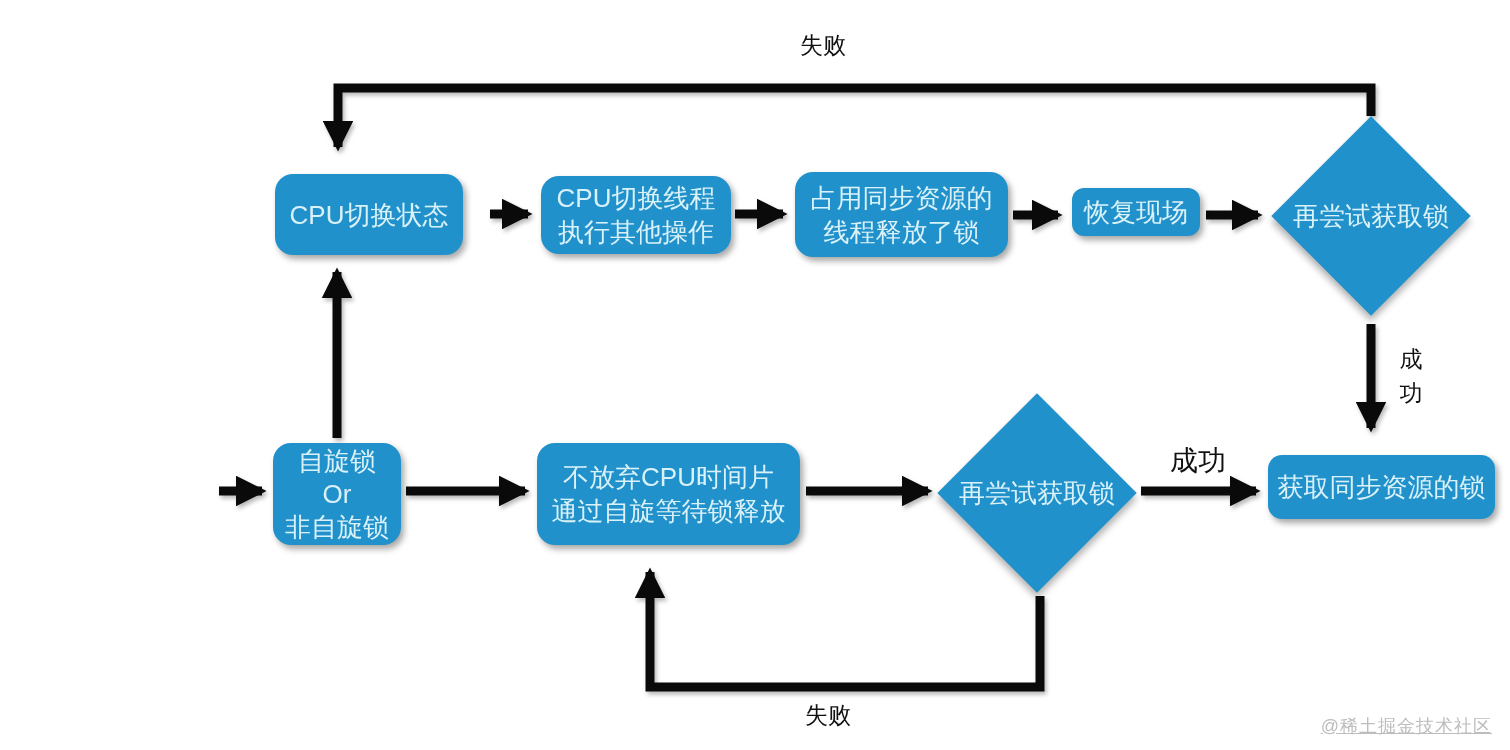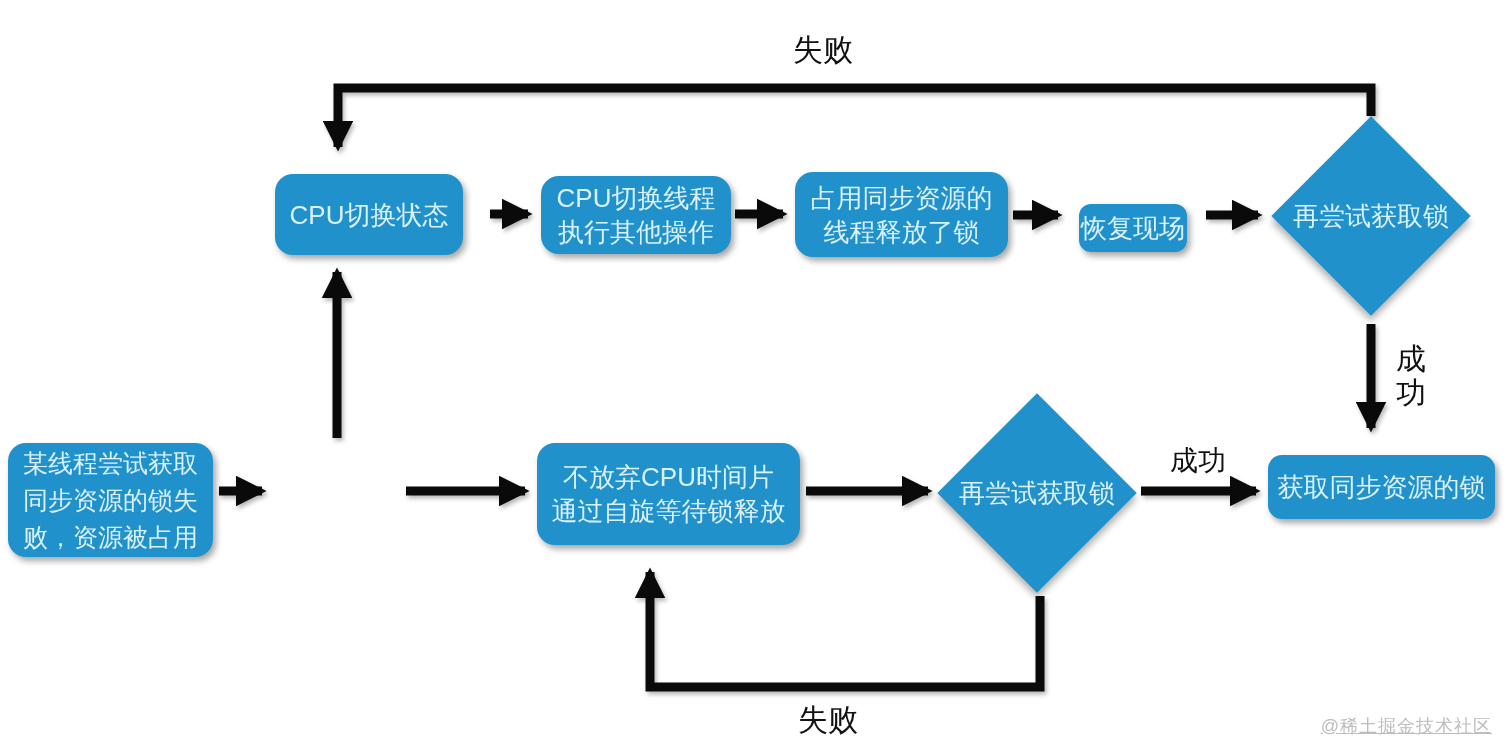--- a/index.html
+++ b/index.html
@@ -58,21 +58,21 @@
   }
   .diamond .diamond-label {
     position: relative;
     color: var(--node-text);
     font-size: 26px;
     white-space: nowrap;
   }
   .edge-label {
     position: absolute;
     color: #111111;
-    font-size: 30px;
+    font-size: 23px;
     text-align: center;
     white-space: nowrap;
   }
   .edge-label.vertical {
     white-space: normal;
     width: 34px;
     line-height: 34px;
     word-break: break-all;
   }
   .watermark {
@@ -105,26 +105,26 @@
       <path d="M 490 214 L 528 214" marker-end="url(#ah)"></path>
       <path d="M 735 214 L 783 214" marker-end="url(#ah)"></path>
       <path d="M 1013 215 L 1058 215" marker-end="url(#ah)"></path>
       <path d="M 1206 215 L 1258 215" marker-end="url(#ah)"></path>
       <path d="M 1371 116 L 1371 88 L 338 88 L 338 147" marker-end="url(#ah)"></path>
       <path d="M 1371 324 L 1371 428" marker-end="url(#ah)"></path>
       <path d="M 1040 596 L 1040 687 L 650 687 L 650 572" marker-end="url(#ah)"></path>
     </g>
   </svg>
 
-  <div class="node" style="left:8px; top:443px; width:205px; height:114px; font-size:25px; line-height:37px;">
-    <div class="line">某线程尝试获取</div>
-    <div class="line">同步资源的锁失</div>
-    <div class="line">败，资源被占用</div>
+
+  <div class="node" style="left:273px; top:443px; width:128px; height:102px; line-height:33px;">
+    <div class="line">自旋锁</div>
+    <div class="line">Or</div>
+    <div class="line">非自旋锁</div>
   </div>
-
 
   <div class="node" style="left:537px; top:443px; width:263px; height:102px;">
     <div class="line">不放弃CPU时间片</div>
     <div class="line">通过自旋等待锁释放</div>
   </div>
 
   <div class="diamond" style="left:937px; top:393px; width:200px; height:200px;">
     <div class="diamond-shape"></div>
     <div class="diamond-label">再尝试获取锁</div>
   </div>
@@ -140,21 +140,21 @@
   <div class="node" style="left:541px; top:176px; width:190px; height:78px;">
     <div class="line">CPU切换线程</div>
     <div class="line">执行其他操作</div>
   </div>
 
   <div class="node" style="left:795px; top:172px; width:213px; height:85px;">
     <div class="line">占用同步资源的</div>
     <div class="line">线程释放了锁</div>
   </div>
 
-  <div class="node" style="left:1072px; top:204px; width:108px; height:48px; border-radius:12px;margin-left:7px;">
+  <div class="node" style="left:1072px; top:188px; width:128px; height:48px; border-radius:12px;">
     <div class="line">恢复现场</div>
   </div>
 
   <div class="diamond" style="left:1271px; top:116px; width:200px; height:200px;">
     <div class="diamond-shape"></div>
     <div class="diamond-label">再尝试获取锁</div>
   </div>
 
   <div class="edge-label" style="left:768px; top:30px; width:110px;">失败</div>
 

